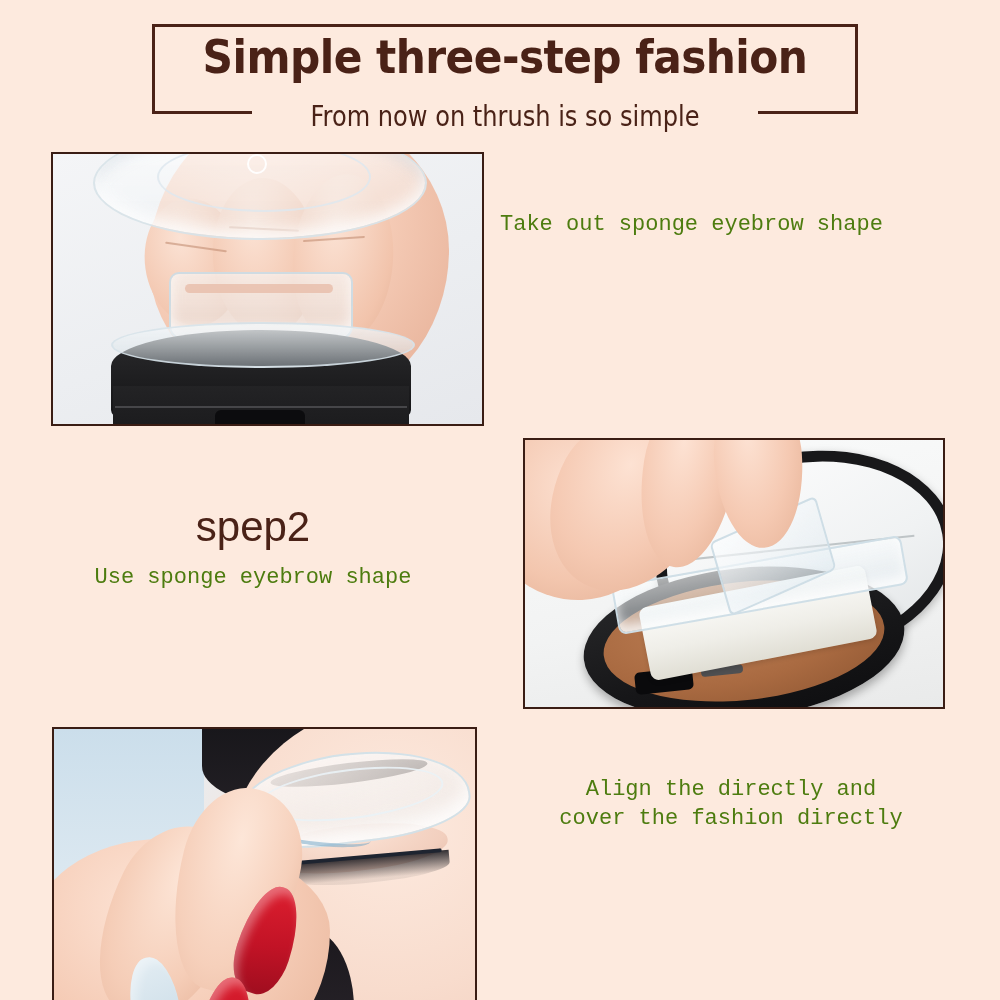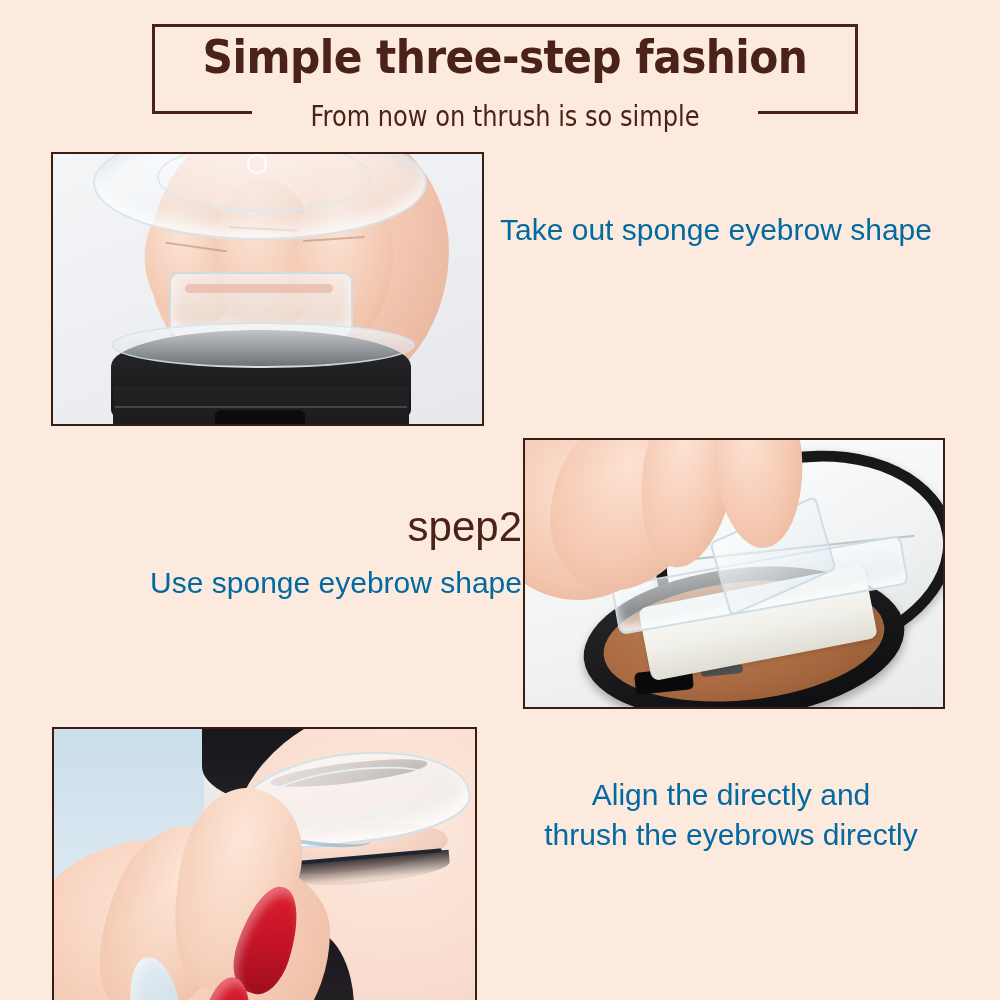--- a/index.html
+++ b/index.html
@@ -298,26 +298,26 @@
     background:linear-gradient(180deg,#1b181d 0%,#2a252b 70%,#1a171c 100%);
   }
 
   
   .step-block{position:absolute;}
   .step-head{
     font-family:"Liberation Sans",sans-serif;
     font-size:42px;color:#4a2217;line-height:1.05;white-space:nowrap;
   }
   .step-body{
-    font-family:Liberation Sans, sans-serif;
-    font-size:30px;color:#0369a1;line-height:1.32;
+    font-family:Liberation Mono, monospace;
+    font-size:22px;color:#4d7c0f;line-height:1.32;
   }
   #step1-block{left:500px;top:210px;width:460px;text-align:left;}
   #step1-block .step-head{text-align:center;width:290px;margin:0 0 16px 0;}
-  #step2-block{left:32px;top:505px;width:490px;text-align:right;}
+  #step2-block{left:8px;top:505px;width:490px;text-align:center;}
   #step2-block .step-head{margin:0 0 14px 0;}
   #step3-block{left:486px;top:775px;width:490px;text-align:center;}
   #step3-block .step-head{margin:0 0 16px 0;}
 </style>
 </head>
 <body>
 
 <div id="header-block">
   <div id="header-frame"></div>
   <div id="bottom-rule-gap"></div>
@@ -390,14 +390,14 @@
   <div class="p3-handfill"></div>
   <div class="p3-fingerA"></div>
   <div class="p3-fingerB"></div>
   <div class="p3-nail p3-n1"></div>
   <div class="p3-nail p3-n2"></div>
   <div class="p3-nail p3-n3"></div>
 </div>
 
 <div class="step-block" id="step3-block">
   <div class="step-body">Align the directly and</div>
-  <div class="step-body">thrush the eyebrows directly</div>
+  <div class="step-body">cover the fashion directly</div>
 </div>
 
 </body></html>

